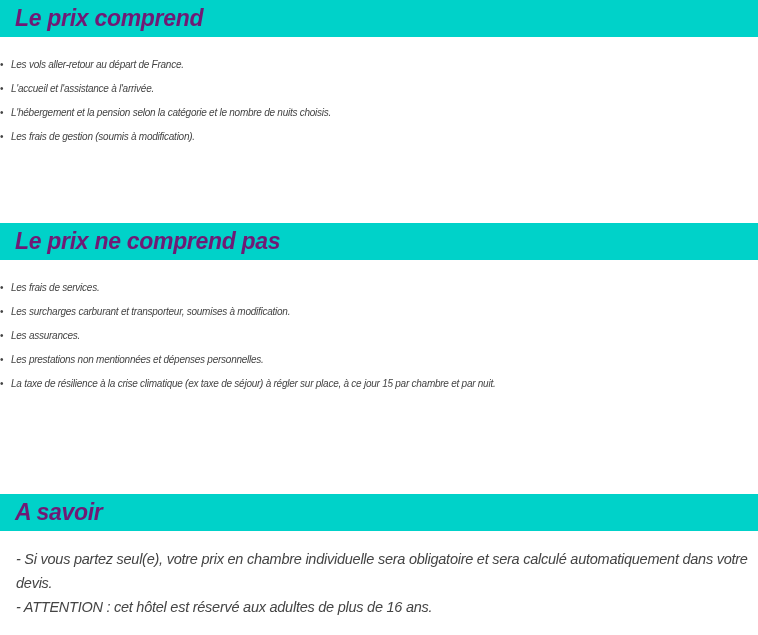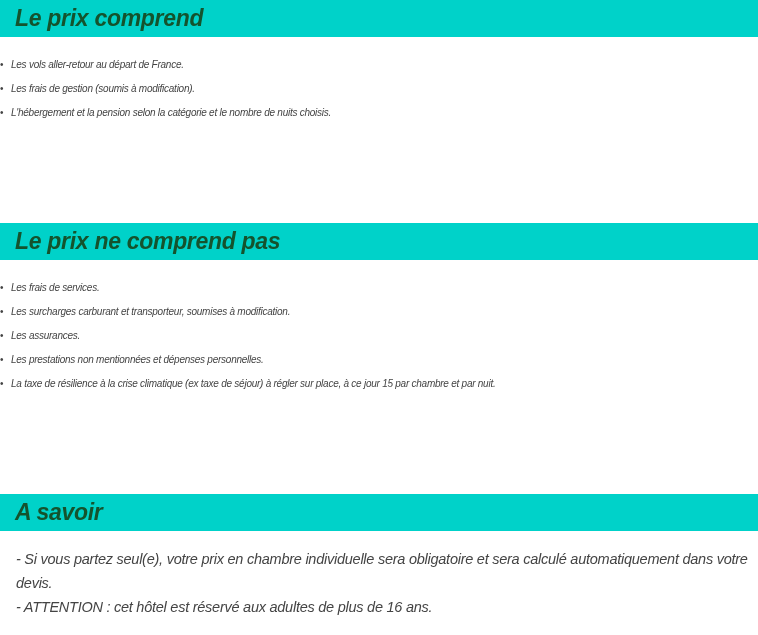--- a/index.html
+++ b/index.html
@@ -19,21 +19,21 @@
       position: absolute;
       left: 0;
       width: 758px;
       height: 37px;
       background: #00d2c9;
       box-sizing: border-box;
       padding-left: 15px;
     }
     .section-title {
       margin: 0;
-      color: #14532d;
+      color: #701a75;
       font-style: italic;
       font-weight: bold;
       font-size: 23px;
       line-height: 37px;
       letter-spacing: -0.3px;
     }
     .item-list {
       position: absolute;
       left: 0;
       margin: 0;
@@ -64,22 +64,23 @@
     }
   </style>
 </head>
 <body>
 
 <div class="section-header" style="top:0;">
   <h2 class="section-title">Le prix comprend</h2>
 </div>
 <ul class="item-list" style="top:53px;">
   <li class="item"><span class="bullet">•</span><span>Les vols aller-retour au départ de France.</span></li>
+  <li class="item"><span class="bullet">•</span><span>L'accueil et l'assistance à l'arrivée.</span></li>
+  <li class="item"><span class="bullet">•</span><span>L'hébergement et la pension selon la catégorie et le nombre de nuits choisis.</span></li>
   <li class="item"><span class="bullet">•</span><span>Les frais de gestion (soumis à modification).</span></li>
-  <li class="item"><span class="bullet">•</span><span>L'hébergement et la pension selon la catégorie et le nombre de nuits choisis.</span></li>
 </ul>
 
 <div class="section-header" style="top:223px;">
   <h2 class="section-title">Le prix ne comprend pas</h2>
 </div>
 <ul class="item-list" style="top:276px;">
   <li class="item"><span class="bullet">•</span><span>Les frais de services.</span></li>
   <li class="item"><span class="bullet">•</span><span>Les surcharges carburant et transporteur, soumises à modification.</span></li>
   <li class="item"><span class="bullet">•</span><span>Les assurances.</span></li>
   <li class="item"><span class="bullet">•</span><span>Les prestations non mentionnées et dépenses personnelles.</span></li>

